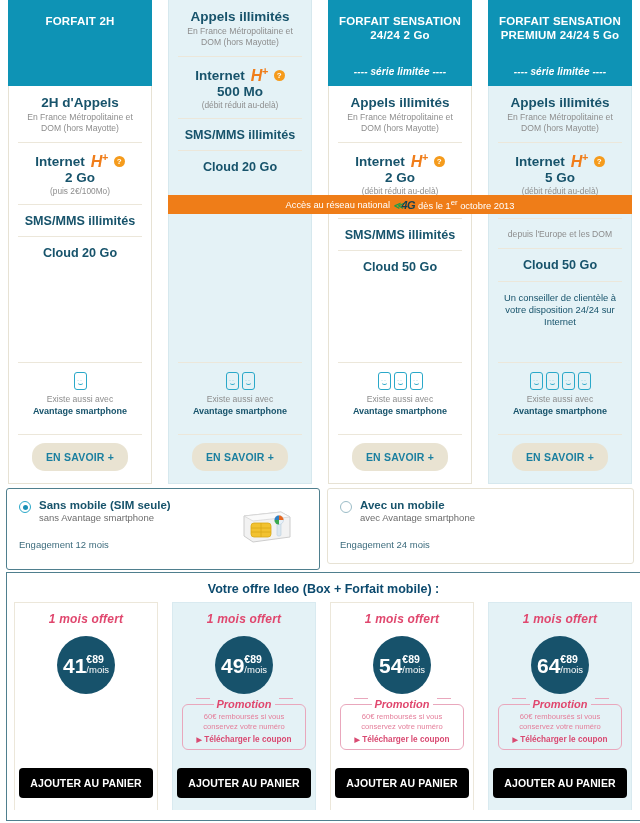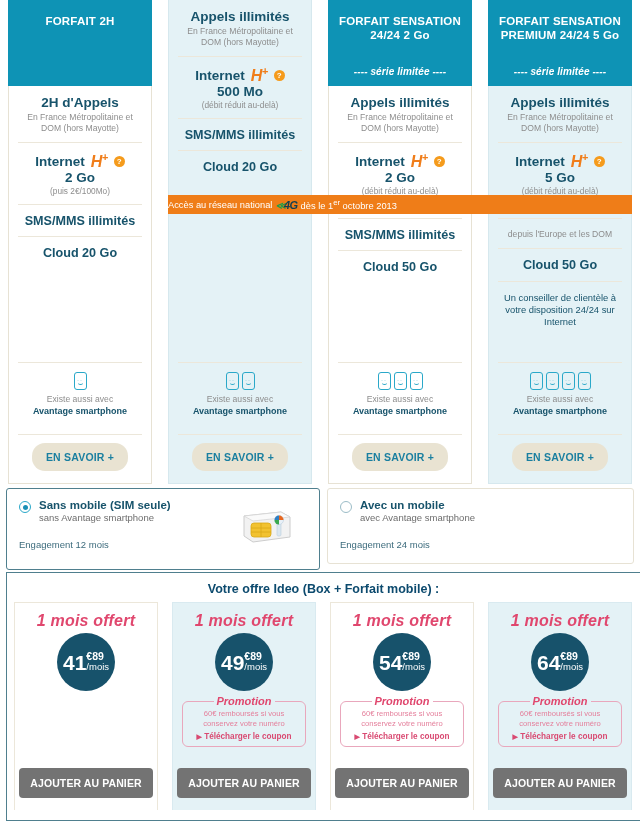--- a/index.html
+++ b/index.html
@@ -85,21 +85,21 @@
     background: #f59b1c; color: #fff; font-size: 8px; font-weight: bold;
     line-height: 11px; text-align: center; font-family: "Liberation Sans", sans-serif;
   }
   .inet-big { font-size: 13.5px; font-weight: bold; color: #17536b; margin-top: -1px; }
 
   .spacer { flex: 1; }
 
   .banner4g {
     position: absolute; left: 168px; top: 195px; width: 464px; height: 19px;
     background: #ef7d18; color: #ffffff;
-    font-size: 9.3px; display: flex; align-items: center; 
+    font-size: 9.3px; display: flex; align-items: center; justify-content: center;
     gap: 3px; z-index: 5;
   }
   .logo4g {
     font-weight: bold; font-style: italic; font-size: 11px;
     color: #123f52; letter-spacing: -.5px;
   }
   .logo4g .waves { color: #1a9f4b; letter-spacing: -2px; font-size: 10px; }
 
   .smileys { display: flex; justify-content: center; gap: 3px; margin-bottom: 4px; }
   .smiley {
@@ -174,57 +174,57 @@
   }
   .offer-card {
     flex: 1; border: 1px solid #ece7da; border-bottom: none;
     display: flex; flex-direction: column; align-items: center;
     padding-top: 9px;
   }
   .offer-card.shaded { background: #e4f2f6; border-color: #d9eaf0; }
   .offer-card.plain { background: #ffffff; }
 
   .mois-offert {
-    font-size: 16px; font-style: italic; font-weight: bold; color: #e0476e;
-    letter-spacing: .2px; margin-bottom: 3px;
+    font-size: 12px; font-style: italic; font-weight: bold; color: #e0476e;
+    letter-spacing: .2px; margin-bottom: 10px;
   }
   .price-circle {
     width: 58px; height: 58px; border-radius: 50%; background: #17526b;
     color: #fff; display: flex; align-items: center; justify-content: center;
     gap: 0px;
   }
   .price-int { font-size: 21px; font-weight: bold; line-height: 1; }
   .price-right { display: flex; flex-direction: column; line-height: 1.05; margin-top: -2px; }
   .price-cents { font-size: 10.5px; font-weight: bold; }
   .price-per { font-size: 9.5px; }
 
   .promo {
     margin-top: 10px; width: 124px;
     border: 1px solid #e9a7bc; border-radius: 6px;
     padding: 4px 4px 5px 4px; text-align: center; background: transparent;
     position: relative;
   }
   .promo-ttl {
     font-size: 11px; font-style: italic; font-weight: bold; color: #e0476e;
-    display: flex; align-items: center; justify-content: center; gap: 4px;
+    display: flex; justify-content: center; gap: 4px;
     margin-top: -11px; margin-bottom: 2px;
   }
   .promo-ttl .dash { display: inline-block; width: 14px; height: 1px; background: #e9a7bc; }
   .promo-ttl .txt { background: #fff; padding: 0 3px; }
   .offer-card.shaded .promo-ttl .txt { background: #e4f2f6; }
   .promo-txt { font-size: 7.6px; color: #e47f9b; line-height: 1.35; }
   .promo-link {
     font-size: 8.2px; font-weight: bold; color: #d94a72; margin-top: 2px;
     cursor: pointer;
   }
   .promo-link .tri { font-size: 7px; }
 
   .cart-wrap { padding: 9px 0 12px 0; text-align: center; }
   .btn-cart {
-    display: inline-block; background: #737373; color: #fff;
+    display: inline-block; background: #000000; color: #fff;
     font-size: 10.5px; font-weight: bold; letter-spacing: .1px;
     padding: 9px 11px; border-radius: 4px; border: none; cursor: pointer;
   }
 </style>
 </head>
 <body>
 
 <div class="page">
 
   <div class="plans" id="plans-grid">

